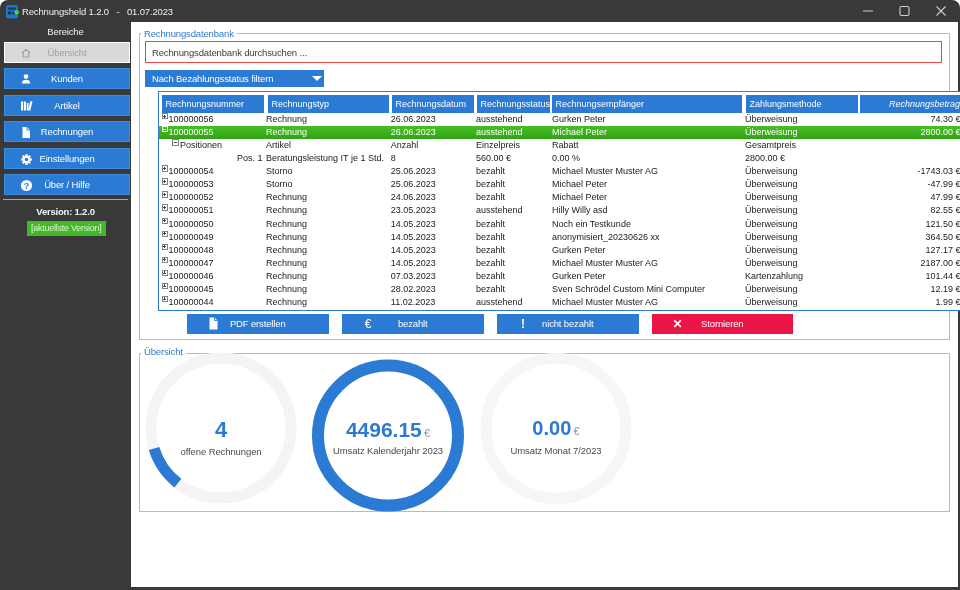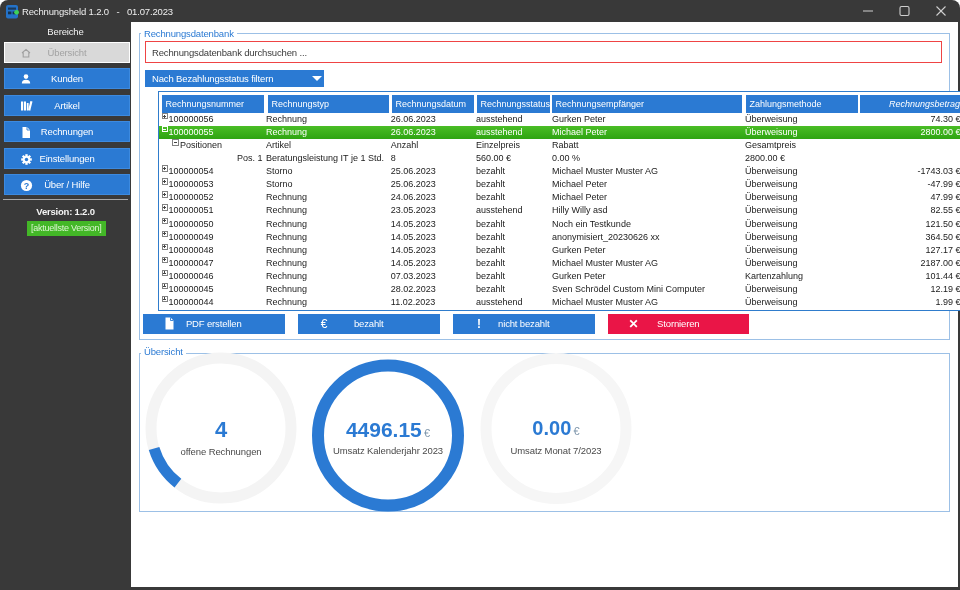--- a/index.html
+++ b/index.html
@@ -37,21 +37,21 @@
 .c5 { left:393px; }
 .c6 { left:586px; }
 .c7 { right:3.5px; text-align:right; }
 .xp { position:absolute; left:2.8px; top:3.3px; width:6.4px; height:6.4px; border:1px solid #828282; background-color:#fff; background-image:linear-gradient(#444,#444); background-repeat:no-repeat; background-position:center center; background-size:3.4px 1px; }
 .xp.p { background-image:linear-gradient(#444,#444),linear-gradient(#444,#444); background-size:3.4px 1px,1px 3.4px; }
 
 
 .sel .xp { border-color:#fff; background-color:transparent; background-image:linear-gradient(#fff,#fff); }
 
 
-.act { position:absolute; top:314px; width:141.5px; height:20px; background:#2b7ad3; color:#fff; font-size:9.5px; letter-spacing:-0.15px; text-align:center; line-height:20px; }
+.act { position:absolute; top:314px; width:141.5px; height:20px; background:#2b7ad3; color:#fff; font-size:9.5px; letter-spacing:-0.15px; text-align:center; line-height:20px;margin-left:44px; }
 .act .ic { position:absolute; left:20px; top:0; width:12px; height:20px; line-height:20px; }
 
 .num { position:absolute; font-weight:bold; color:#2b7ad3; text-align:center; white-space:nowrap; }
 .clab { position:absolute; color:#4a4a4a; font-size:9.5px; letter-spacing:-0.1px; text-align:center; white-space:nowrap; }
 .eur { font-weight:normal; color:#7d95ab; }
 
 #ctrls { position:absolute; right:0; top:0; }
 </style>
 </head>
 <body>

